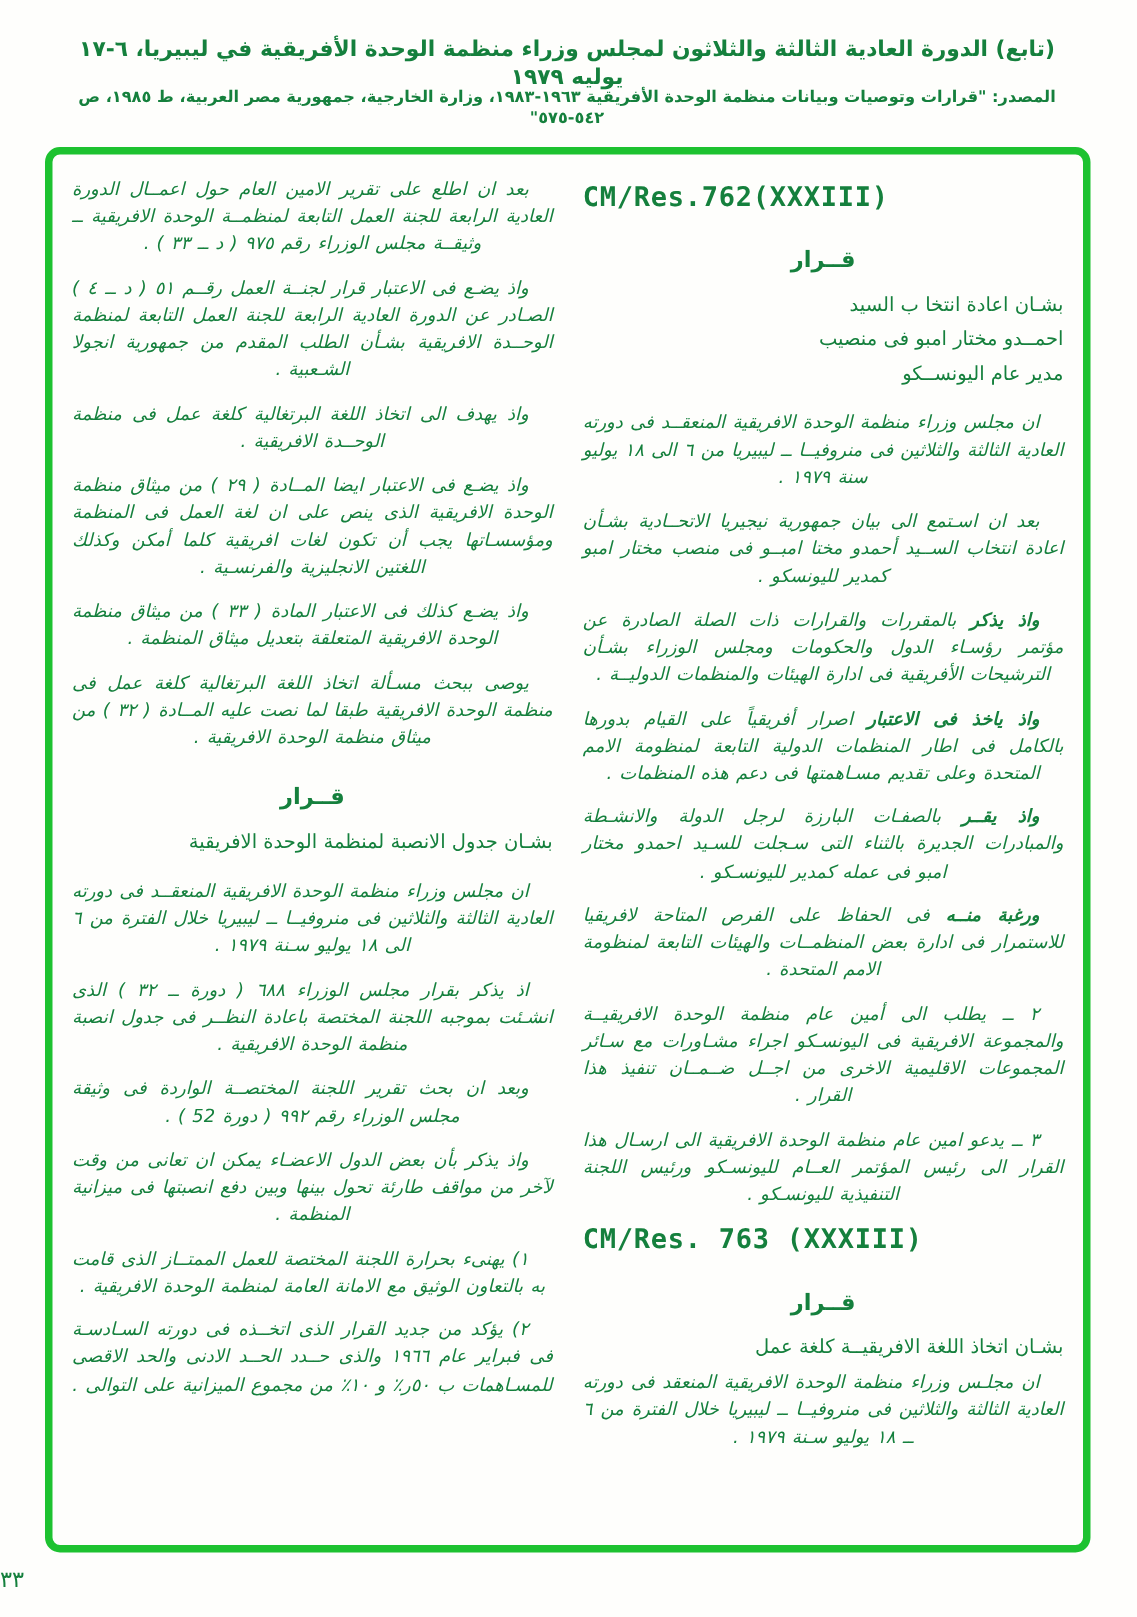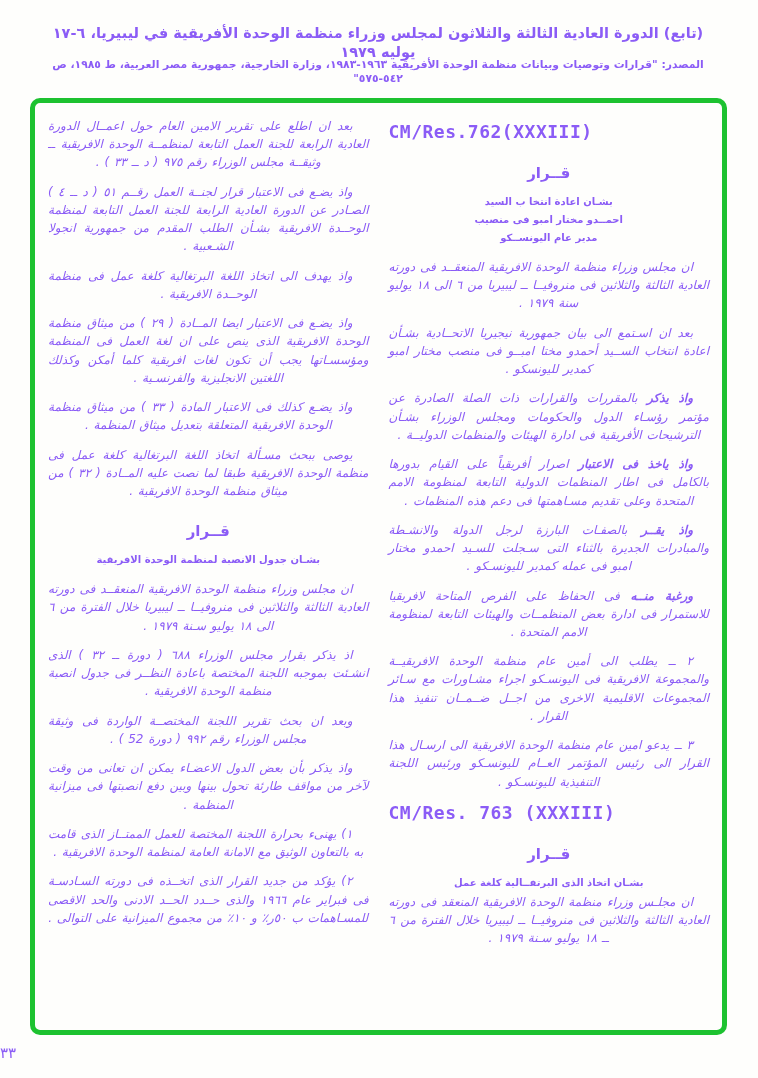--- a/index.html
+++ b/index.html
@@ -1,21 +1,21 @@
 <!DOCTYPE html>
 <html lang="ar"><head>
 <meta charset="utf-8">
 <style>
   html,body{margin:0;padding:0;background:#ffffff;}
   .page{
     position:relative;
     width:758px;height:1078px;
     background:#fefefc;
     font-family:"DejaVu Sans",sans-serif;
-    color:#8b5cf6;
+    color:#15803d;
     overflow:hidden;
   }
   .hdr1{
     position:absolute;top:24px;left:40px;right:42px;
     direction:rtl;text-align:center;
     font-weight:bold;font-size:14.5px;line-height:1.3;
   }
   .hdr2{
     position:absolute;top:58px;left:40px;right:42px;
     direction:rtl;text-align:center;
@@ -47,21 +47,21 @@
     direction:ltr;text-align:left;
     font-family:"DejaVu Sans Mono",monospace;
     font-weight:bold;font-size:18px;letter-spacing:.5px;
     margin:4px 0 12px 0;
   }
   .block.qarar{
     text-align:center;font-weight:bold;font-size:15px;
     margin:22px 0 12px 0;
   }
   .block.title{
-    text-align:center;font-weight:bold;font-size:10px;
+    font-weight:normal;font-size:13px;
     line-height:1.6;margin:0 0 2px 0;
   }
   .block.title.last{margin-bottom:12px;}
   .page-num{
     position:absolute;bottom:16px;left:0;right:0;
     font-weight:normal;font-size:15px;
   }
 </style>
 </head>
 <body>
@@ -82,21 +82,21 @@
         <div class="block para">ان مجلس وزراء منظمة الوحدة الافريقية المنعقــد فى دورته العادية الثالثة والثلاثين فى منروفيــا ــ ليبيريا من ٦ الى ١٨ يوليو سنة ١٩٧٩ .</div>
         <div class="block para">بعد ان اسـتمع الى بيان جمهورية نيجيريا الاتحــادية بشـأن اعادة انتخاب الســيد أحمدو مختا امبــو فى منصب مختار امبو كمدير لليونسكو .</div>
         <div class="block para"><b>واذ يذكر</b> بالمقررات والقرارات ذات الصلة الصادرة عن مؤتمر رؤسـاء الدول والحكومات ومجلس الوزراء بشـأن الترشيحات الأفريقية فى ادارة الهيئات والمنظمات الدوليــة .</div>
         <div class="block para"><b>واذ ياخذ فى الاعتبار</b> اصرار أفريقياً على القيام بدورها بالكامل فى اطار المنظمات الدولية التابعة لمنظومة الامم المتحدة وعلى تقديم مسـاهمتها فى دعم هذه المنظمات .</div>
         <div class="block para"><b>واذ يقــر</b> بالصفـات البارزة لرجل الدولة والانشـطة والمبادرات الجديرة بالثناء التى سـجلت للسـيد احمدو مختار امبو فى عمله كمدير لليونسـكو .</div>
         <div class="block para"><b>ورغبة منــه</b> فى الحفاظ على الفرص المتاحة لافريقيا للاستمرار فى ادارة بعض المنظمــات والهيئات التابعة لمنظومة الامم المتحدة .</div>
         <div class="block para">٢ ــ يطلب الى أمين عام منظمة الوحدة الافريقيــة والمجموعة الافريقية فى اليونسـكو اجراء مشـاورات مع سـائر المجموعات الاقليمية الاخرى من اجــل ضــمــان تنفيذ هذا القرار .</div>
         <div class="block para">٣ ــ يدعو امين عام منظمة الوحدة الافريقية الى ارسـال هذا القرار الى رئيس المؤتمر العــام لليونسـكو ورئيس اللجنة التنفيذية لليونسـكو .</div>
         <div class="block code">CM/Res. 763 (XXXIII)</div>
         <div class="block qarar">قــرار</div>
-        <div class="block title">بشـان اتخاذ الذى البرتفــالية كلغة عمل</div>
+        <div class="block title">بشـان اتخاذ اللغة الافريقيــة كلغة عمل</div>
         <div class="block para">ان مجلـس وزراء منظمة الوحدة الافريقية المنعقد فى دورته العادية الثالثة والثلاثين فى منروفيــا ــ ليبيريا خلال الفترة من ٦ ــ ١٨ يوليو سـنة ١٩٧٩ .</div>
       </div>
     <div class="col">
         <div class="block para">بعد ان اطلع على تقرير الامين العام حول اعمــال الدورة العادية الرابعة للجنة العمل التابعة لمنظمــة الوحدة الافريقية ــ وثيقــة مجلس الوزراء رقم ٩٧٥ ( د ــ ٣٣ ) .</div>
         <div class="block para">واذ يضـع فى الاعتبار قرار لجنــة العمل رقــم ٥١ ( د ــ ٤ ) الصـادر عن الدورة العادية الرابعة للجنة العمل التابعة لمنظمة الوحــدة الافريقية بشـأن الطلب المقدم من جمهورية انجولا الشـعبية .</div>
         <div class="block para">واذ يهدف الى اتخاذ اللغة البرتغالية كلغة عمل فى منظمة الوحــدة الافريقية .</div>
         <div class="block para">واذ يضـع فى الاعتبار ايضا المــادة ( ٢٩ ) من ميثاق منظمة الوحدة الافريقية الذى ينص على ان لغة العمل فى المنظمة ومؤسسـاتها يجب أن تكون لغات افريقية كلما أمكن وكذلك اللغتين الانجليزية والفرنسـية .</div>
         <div class="block para">واذ يضـع كذلك فى الاعتبار المادة ( ٣٣ ) من ميثاق منظمة الوحدة الافريقية المتعلقة بتعديل ميثاق المنظمة .</div>
         <div class="block para">يوصى ببحث مسـألة اتخاذ اللغة البرتغالية كلغة عمل فى منظمة الوحدة الافريقية طبقا لما نصت عليه المــادة ( ٣٢ ) من ميثاق منظمة الوحدة الافريقية .</div>
         <div class="block qarar">قــرار</div>

